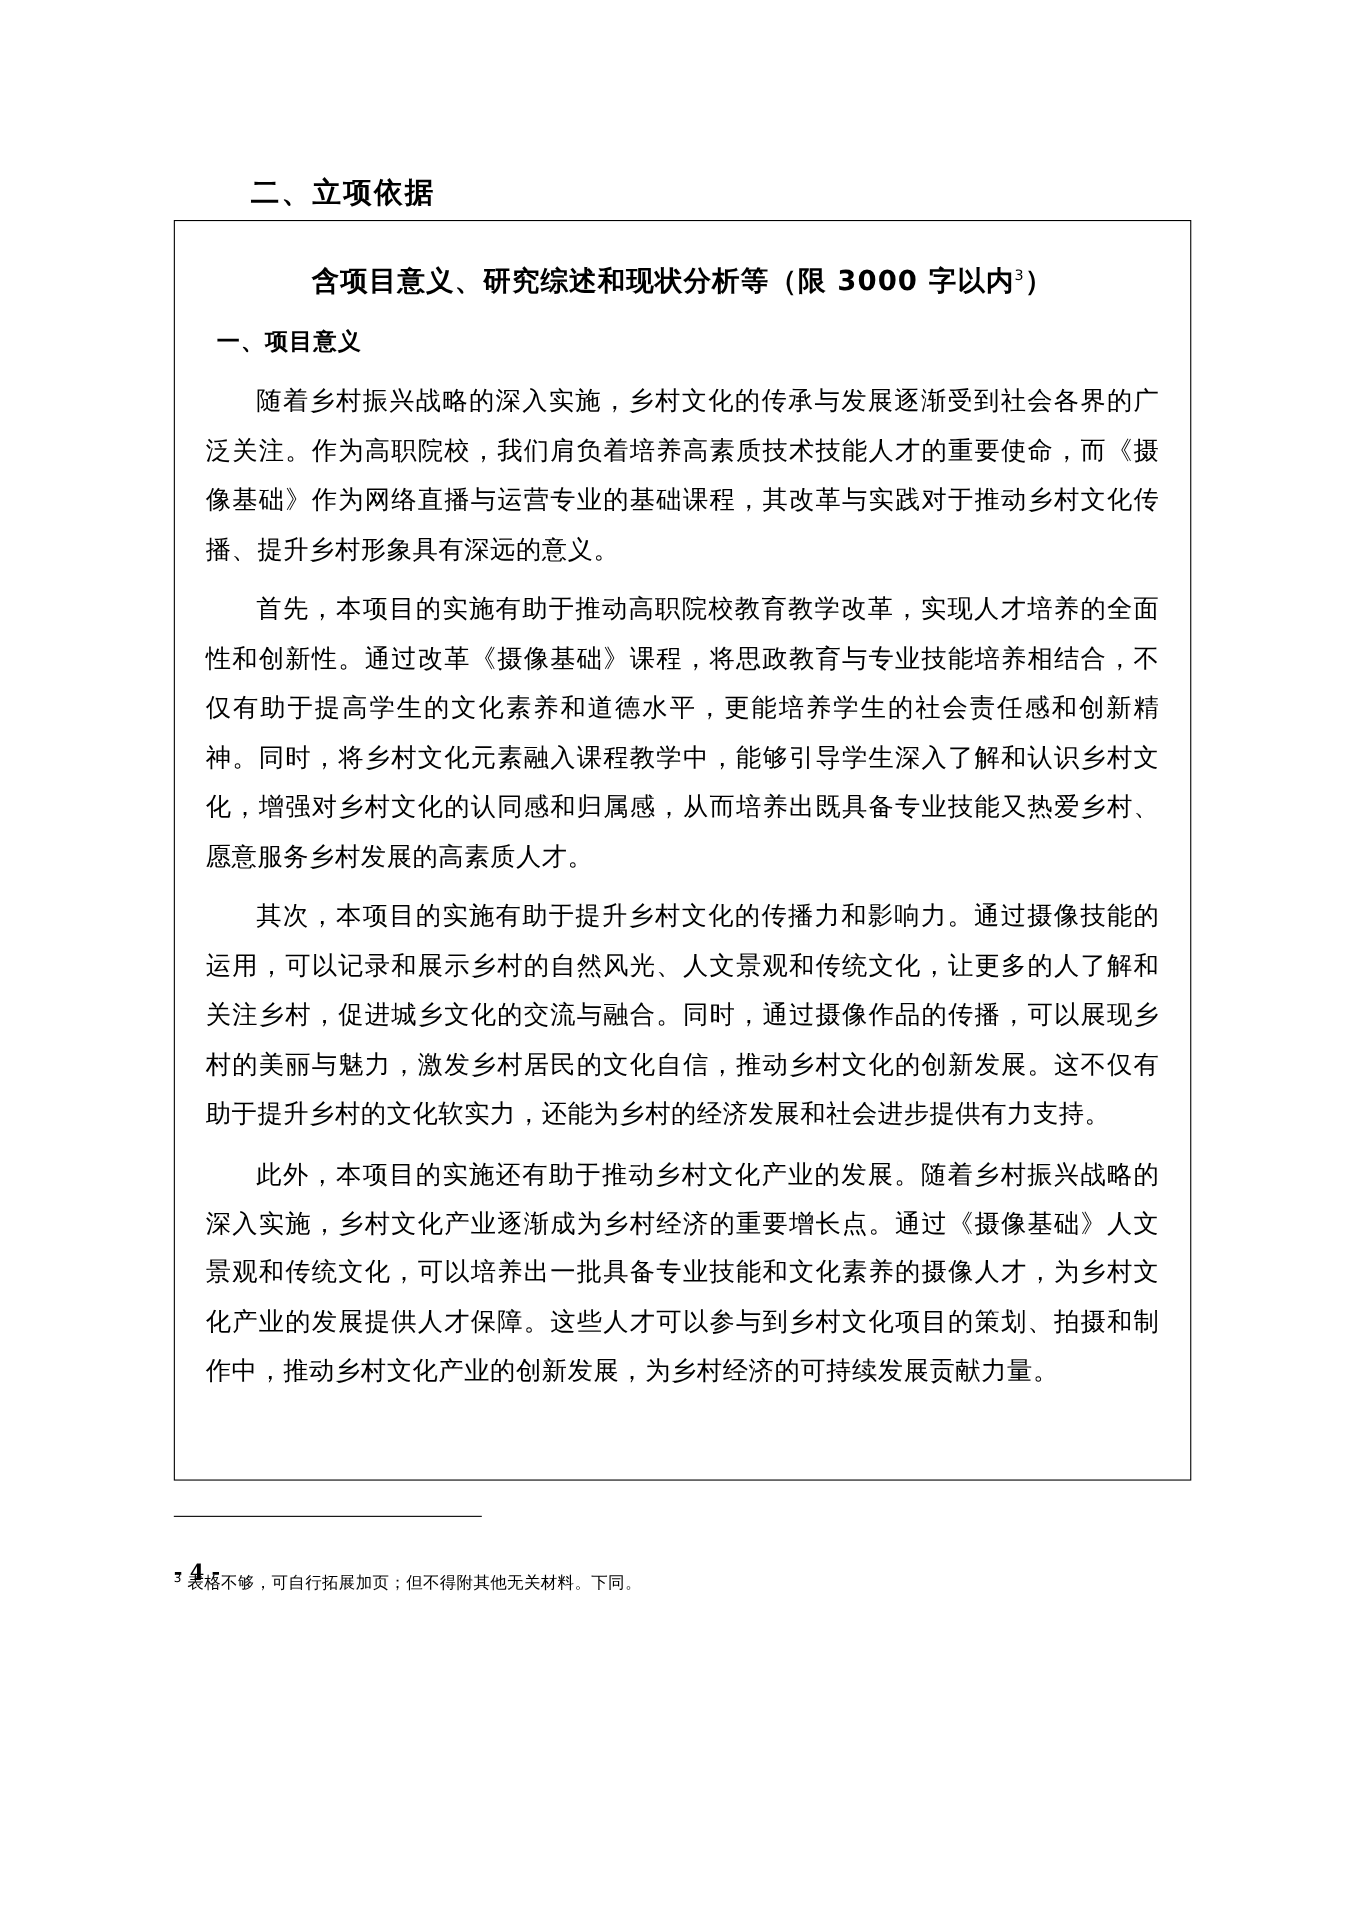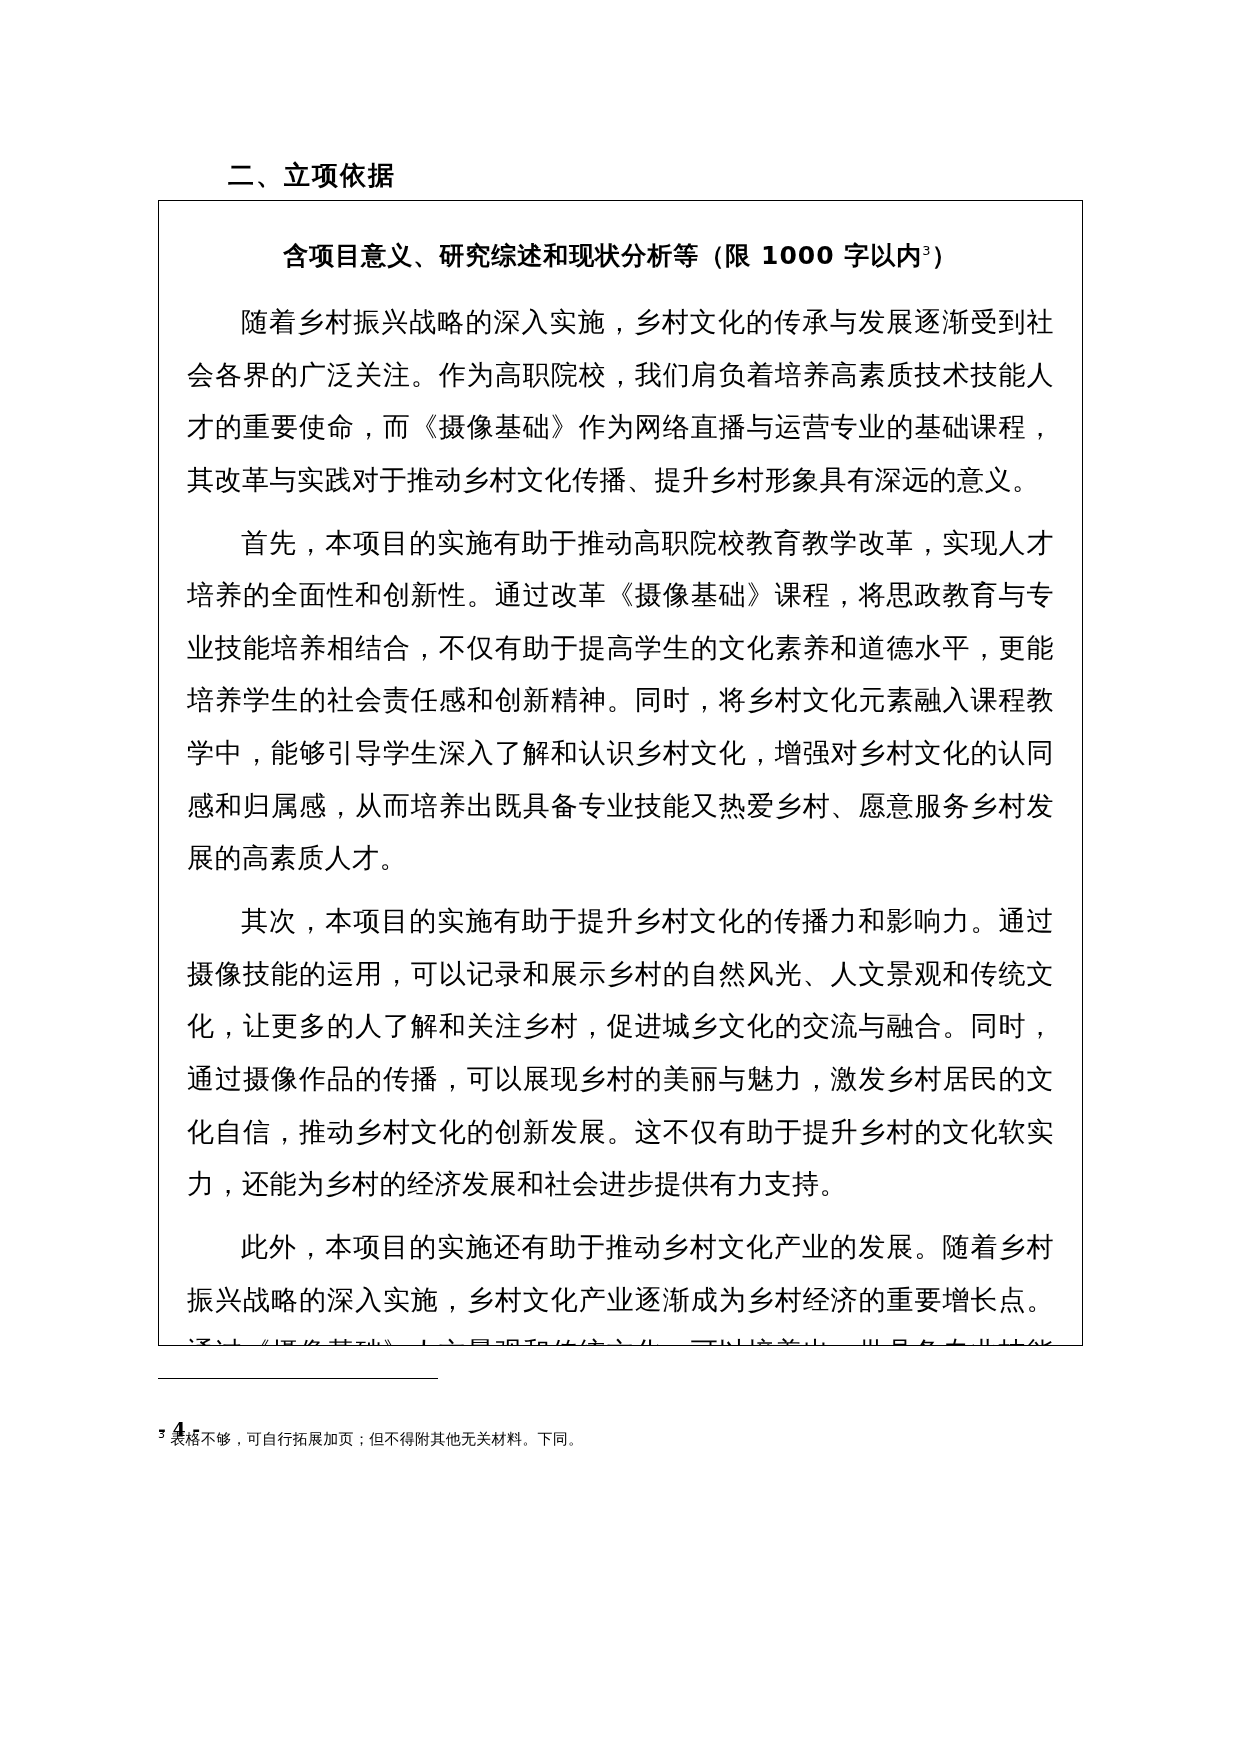--- a/index.html
+++ b/index.html
@@ -58,22 +58,22 @@
     vertical-align: super;
   }
   .sub-heading {
     font-family: "DejaVu Sans", sans-serif;
     font-weight: bold;
     font-size: 21px;
     letter-spacing: 1px;
     margin: 0 0 20px 10px;
   }
   .para {
-    font-family: Liberation Serif, serif;
-    font-size: 27px;
+    font-family: Liberation Mono, monospace;
+    font-size: 23px;
     line-height: 1.95;
     text-align: justify;
     text-justify: inter-ideograph;
     text-indent: 2em;
     margin: 0 0 10px 0;
     letter-spacing: 0.5px;
   }
   .footnote-rule {
     position: absolute;
     left: 158px;
@@ -108,23 +108,24 @@
 </head>
 <body>
 
 <div class="page">
 
   <div class="section-heading">二、立项依据</div>
 
   <div class="content-box">
 
     <div class="box-title">
-      <span>含项目意义、研究综述和现状分析等（限 1000 字以内</span><sup>3</sup><span>）</span>
+      <span>含项目意义、研究综述和现状分析等（限 3000 字以内</span><sup>3</sup><span>）</span>
     </div>
 
+    <div class="sub-heading">一、项目意义</div>
 
     <p class="para">随着乡村振兴战略的深入实施，乡村文化的传承与发展逐渐受到社会各界的广泛关注。作为高职院校，我们肩负着培养高素质技术技能人才的重要使命，而《摄像基础》作为网络直播与运营专业的基础课程，其改革与实践对于推动乡村文化传播、提升乡村形象具有深远的意义。</p>
     <p class="para">首先，本项目的实施有助于推动高职院校教育教学改革，实现人才培养的全面性和创新性。通过改革《摄像基础》课程，将思政教育与专业技能培养相结合，不仅有助于提高学生的文化素养和道德水平，更能培养学生的社会责任感和创新精神。同时，将乡村文化元素融入课程教学中，能够引导学生深入了解和认识乡村文化，增强对乡村文化的认同感和归属感，从而培养出既具备专业技能又热爱乡村、愿意服务乡村发展的高素质人才。</p>
     <p class="para">其次，本项目的实施有助于提升乡村文化的传播力和影响力。通过摄像技能的运用，可以记录和展示乡村的自然风光、人文景观和传统文化，让更多的人了解和关注乡村，促进城乡文化的交流与融合。同时，通过摄像作品的传播，可以展现乡村的美丽与魅力，激发乡村居民的文化自信，推动乡村文化的创新发展。这不仅有助于提升乡村的文化软实力，还能为乡村的经济发展和社会进步提供有力支持。</p>
     <p class="para">此外，本项目的实施还有助于推动乡村文化产业的发展。随着乡村振兴战略的深入实施，乡村文化产业逐渐成为乡村经济的重要增长点。通过《摄像基础》人文景观和传统文化，可以培养出一批具备专业技能和文化素养的摄像人才，为乡村文化产业的发展提供人才保障。这些人才可以参与到乡村文化项目的策划、拍摄和制作中，推动乡村文化产业的创新发展，为乡村经济的可持续发展贡献力量。</p>
 
   </div>
 
   <div class="footnote-rule"></div>
 

